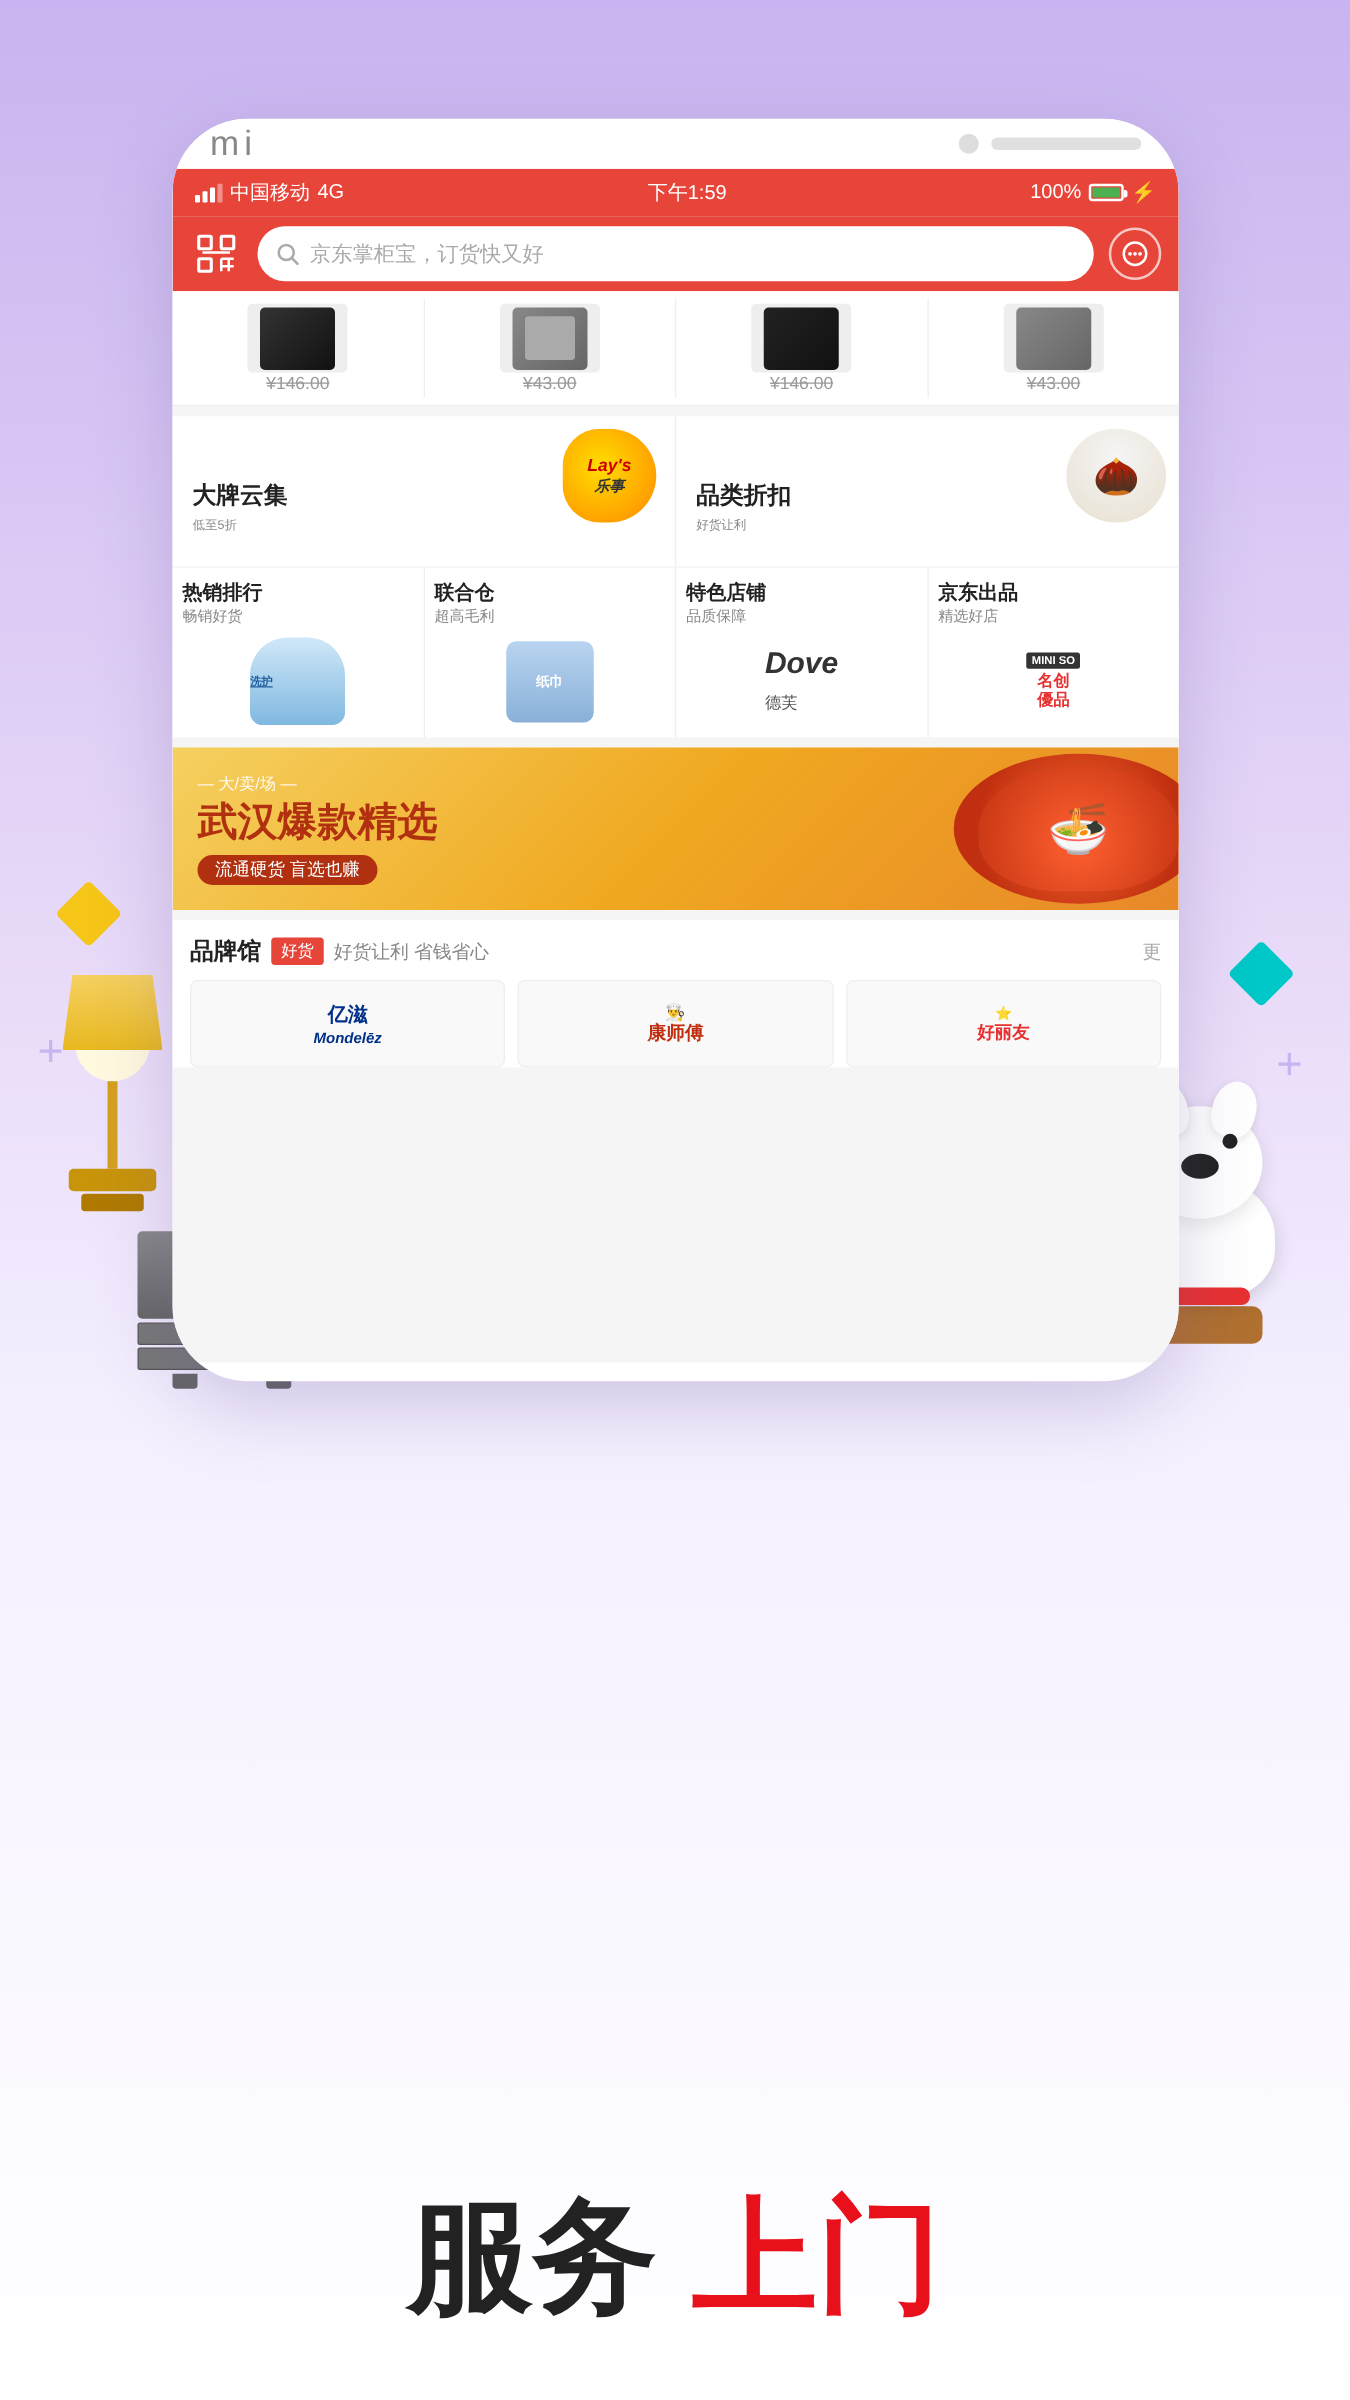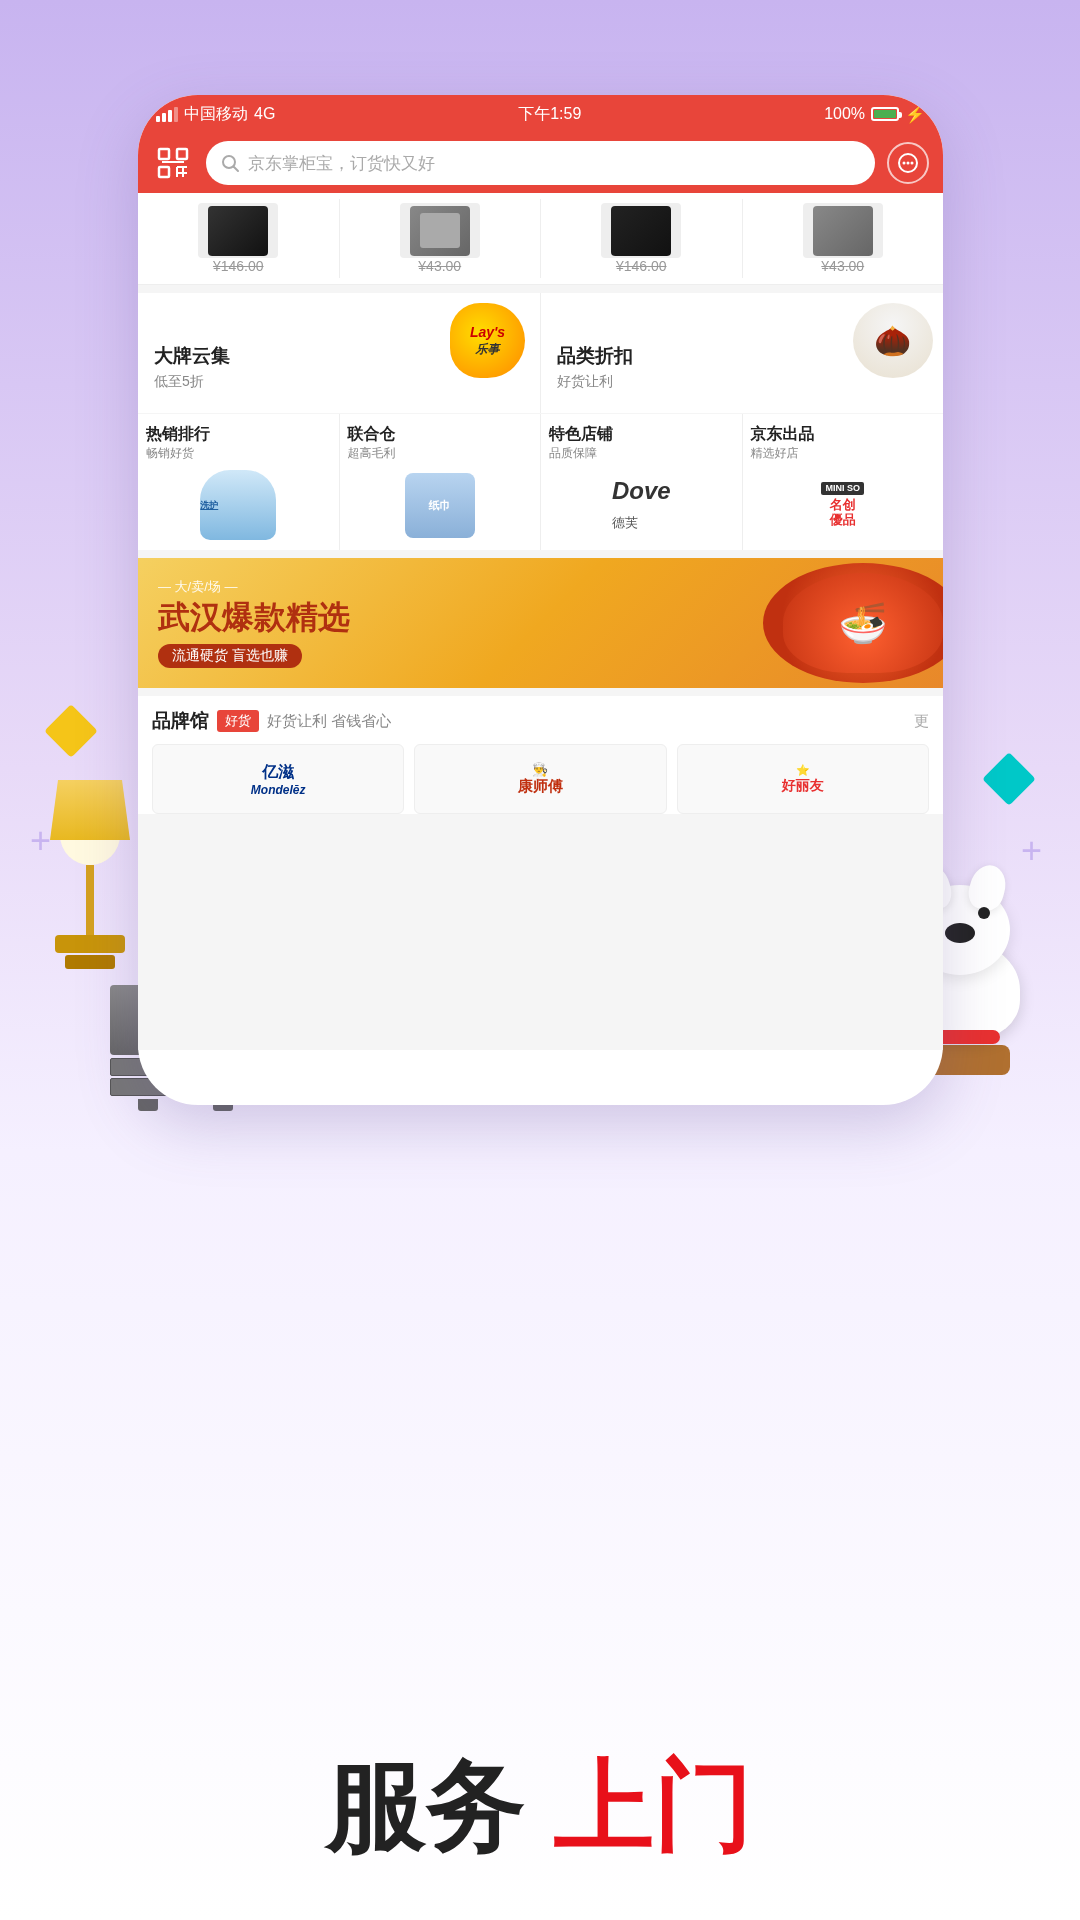--- a/index.html
+++ b/index.html
@@ -349,21 +349,21 @@
     .cat-cell {
       background: white;
       display: flex;
       flex-direction: column;
       align-items: flex-start;
       padding: 14px 16px;
       min-height: 120px;
       position: relative;
     }
     .cat-title { font-size: 19px; font-weight: 600; color: #222; margin-top: 36px; }
-    .cat-sub { font-size: 14px; color: #888; margin-top: 4px; }
+    .cat-sub { font-size: 10px; color: #888; margin-top: 4px; }
     .cat-img {
       position: absolute;
       right: 10px; top: 10px;
       width: 80px; height: 80px;
       border-radius: 8px;
       overflow: hidden;
     }
 
     
     .hot-row {
@@ -553,20 +553,27 @@
       <div class="dog-eye-right"></div>
       <div class="dog-nose"></div>
     </div>
     <div class="dog-collar"></div>
   </div>
   <div class="dog-base"></div>
 </div>
 
 <div class="phone-mockup">
 
+  <div class="phone-top-bar">
+    <div class="mi-logo">mi</div>
+    <div class="phone-camera-area">
+      <div class="phone-camera"></div>
+      <div class="phone-speaker"></div>
+    </div>
+  </div>
 
   <div class="app-screen">
 
     <div class="status-bar">
       <div class="status-left">
         <div class="signal-bars">
           <div class="bar b1"></div>
           <div class="bar b2"></div>
           <div class="bar b3"></div>
           <div class="bar b4"></div>

